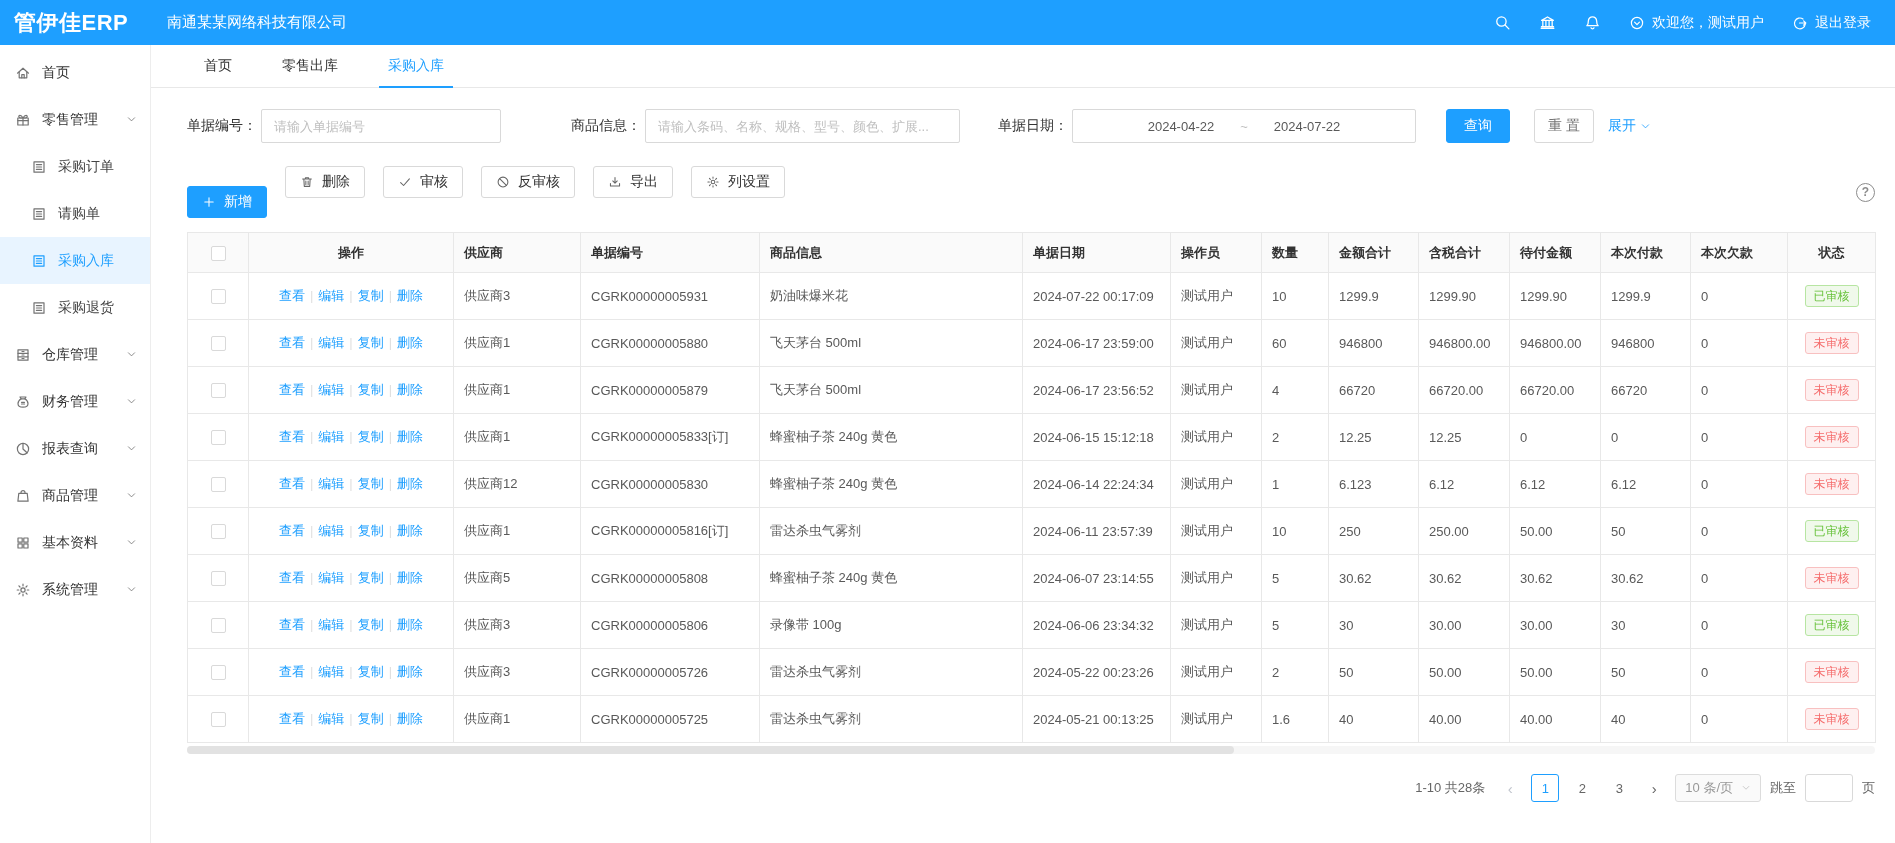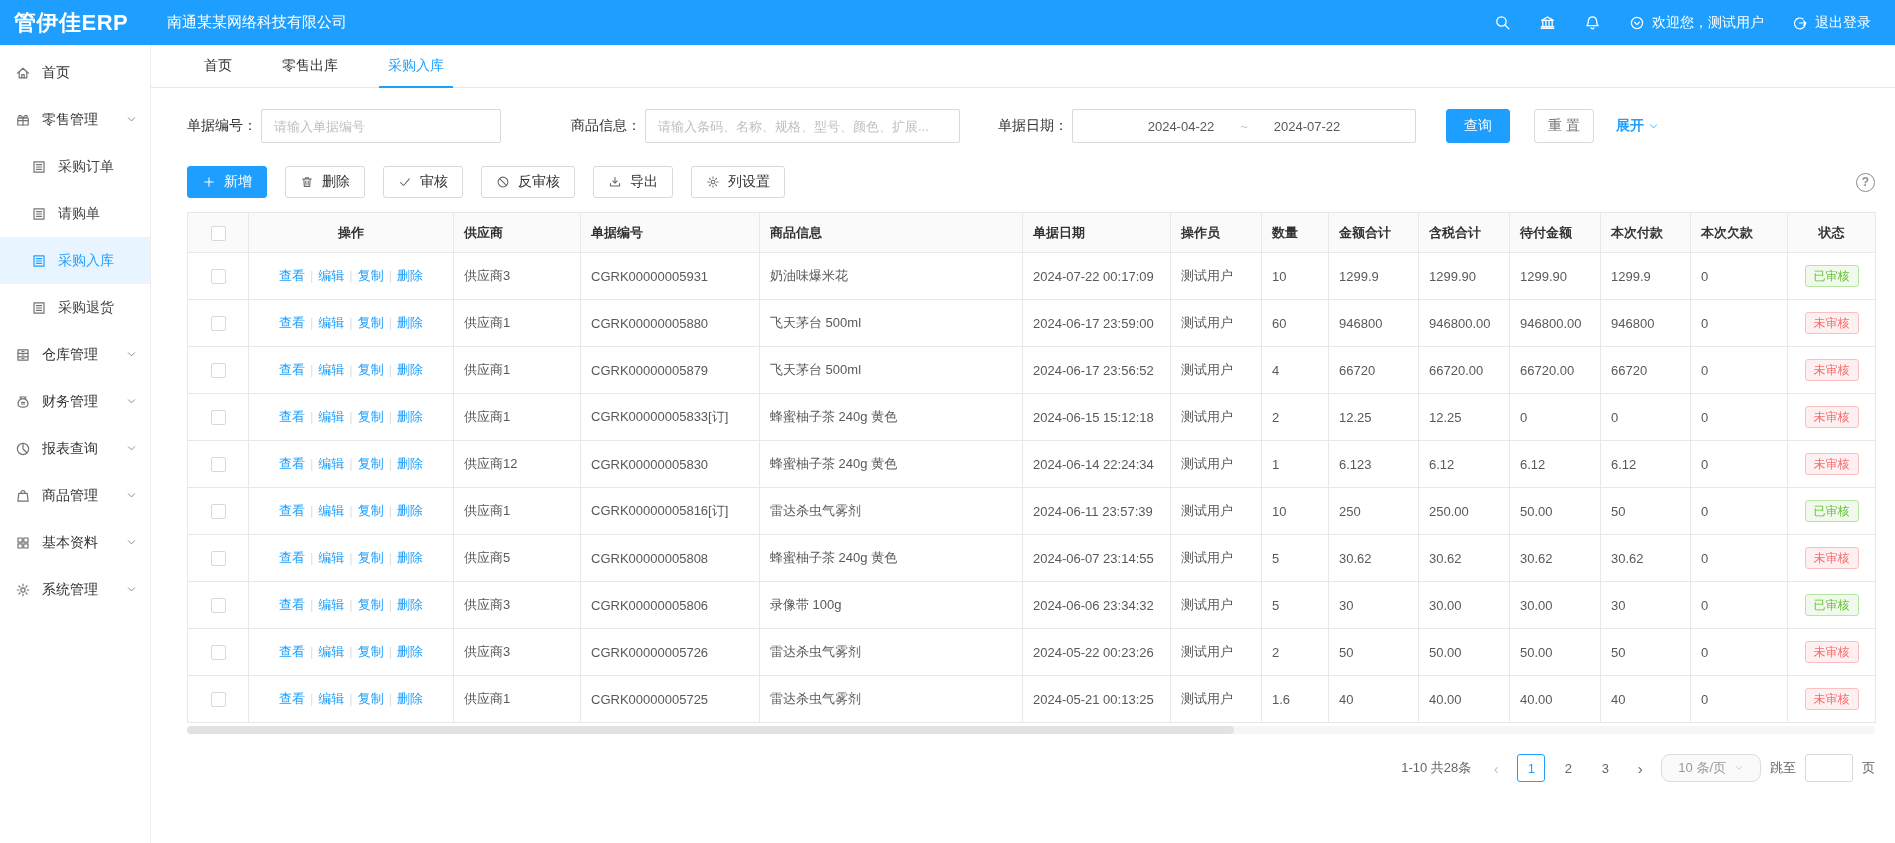--- a/index.html
+++ b/index.html
@@ -49,21 +49,21 @@
   .btn-primary { background:#1e9fff; color:#fff; border:1px solid #1e9fff; padding:0 17px; }
   .btn-plain { background:#fff; color:#737373; border:1px solid #d9d9d9; padding:0 13px; white-space:nowrap; }
   .expand-link { color:#1e9fff; display:inline-flex; align-items:center; gap:4px; cursor:pointer; white-space:nowrap; }
   .expand-link svg { width:11px; height:11px; }
 
   
   .toolbar { display:flex; align-items:center; gap:18px; margin:2px 0 14px; }
   .tbtn { height:32px; display:inline-flex; align-items:center; gap:8px; padding:0 14px; border:1px solid #d9d9d9;
     border-radius:3px; background:#fff; font-size:14px; color:#333; cursor:pointer; font-family:inherit; }
   .tbtn svg { width:14px; height:14px; color:#666; }
-  .tbtn.primary { background:#1e9fff; border-color:#1e9fff; color:#fff; }
+  .tbtn.primary { background:#1e9fff; border-color:#1e9fff; color:#fff;margin-top:20px; }
   .tbtn.primary svg { color:#fff; }
   .help-circle { margin-left:auto; width:19px; height:19px; border:1.5px solid #8c8c8c; border-radius:50%;
     color:#8c8c8c; font-size:12px; font-weight:bold; display:flex; align-items:center; justify-content:center; cursor:pointer; }
 
   
   table.grid { border-collapse:collapse; table-layout:fixed; width:1688px; }
   .grid th, .grid td { border:1px solid #e8e8e8; font-size:13px; padding:0 10px; overflow:hidden;
     white-space:nowrap; text-overflow:ellipsis; text-align:left; }
   .grid th { height:40px; background:#fafafa; color:#333; font-weight:bold; }
   .grid td { height:47px; color:#595959; }
@@ -80,22 +80,22 @@
 
   
   .pagination { width:1688px; display:flex; align-items:center; justify-content:flex-end; gap:9px;
     margin-top:20px; font-size:13px; color:#666; }
   .pg-summary { margin-right:4px; }
   .pg-arrow { width:24px; height:28px; display:flex; align-items:center; justify-content:center; color:#c0c4cc; font-size:15px; cursor:pointer; }
   .pg-arrow.nxt { color:#666; }
   .page-btn { min-width:28px; height:28px; display:flex; align-items:center; justify-content:center; border-radius:3px;
     cursor:pointer; color:#666; border:1px solid transparent; }
   .page-btn.active { border-color:#1e9fff; color:#1e9fff; }
-  .page-size { height:28px; border:1px solid #dcdcdc; border-radius:9px; display:flex; align-items:center; gap:8px;
-    padding:0 16px; color:#999; background:#fafafa; cursor:pointer; white-space:nowrap; }
+  .page-size { height:28px; border:1px solid #dcdcdc; border-radius:3px; display:flex; align-items:center; gap:8px;
+    padding:0 9px; color:#999; background:#fafafa; cursor:pointer; white-space:nowrap; }
   .page-size svg { width:10px; height:10px; color:#bbb; }
   .jump-input { width:48px; height:28px; border:1px solid #d9d9d9; border-radius:3px; outline:none; font-family:inherit; padding:0 6px; }
 </style>
 </head>
 <body>
 
 <div class="topbar">
   <div class="logo">管伊佳ERP</div>
   <div class="company">南通某某网络科技有限公司</div>
   <div class="topbar-right">
@@ -304,21 +304,21 @@
         <span class="f-label" style="margin-left:70px;">商品信息：</span>
         <input class="f-input" style="width: 315px; margin-left: 4px;" placeholder="请输入条码、名称、规格、型号、颜色、扩展...">
         <span class="f-label" style="margin-left:38px;">单据日期：</span>
         <div class="date-box" style="margin-left:4px;">
           <span>2024-04-22</span>
           <span style="color:#bfbfbf">~</span>
           <span>2024-07-22</span>
         </div>
         <button class="btn btn-primary" style="margin-left:30px;">查询</button>
         <button class="btn btn-plain" style="margin-left:24px;">重 置</button>
-        <span class="expand-link" style="margin-left:22px;font-weight:bold;">
+        <span class="expand-link" style="margin-left:14px;">
           <span>展开</span>
           <span style="display:inline-flex">
               <svg viewBox="0 0 16 16" fill="none" stroke="currentColor" stroke-width="1.2" stroke-linecap="round" stroke-linejoin="round">
                 <path d="M3.5 5.5 8 10l4.5-4.5"></path>
               </svg>
             </span>
         </span>
       </div>
 
       <div class="toolbar">

